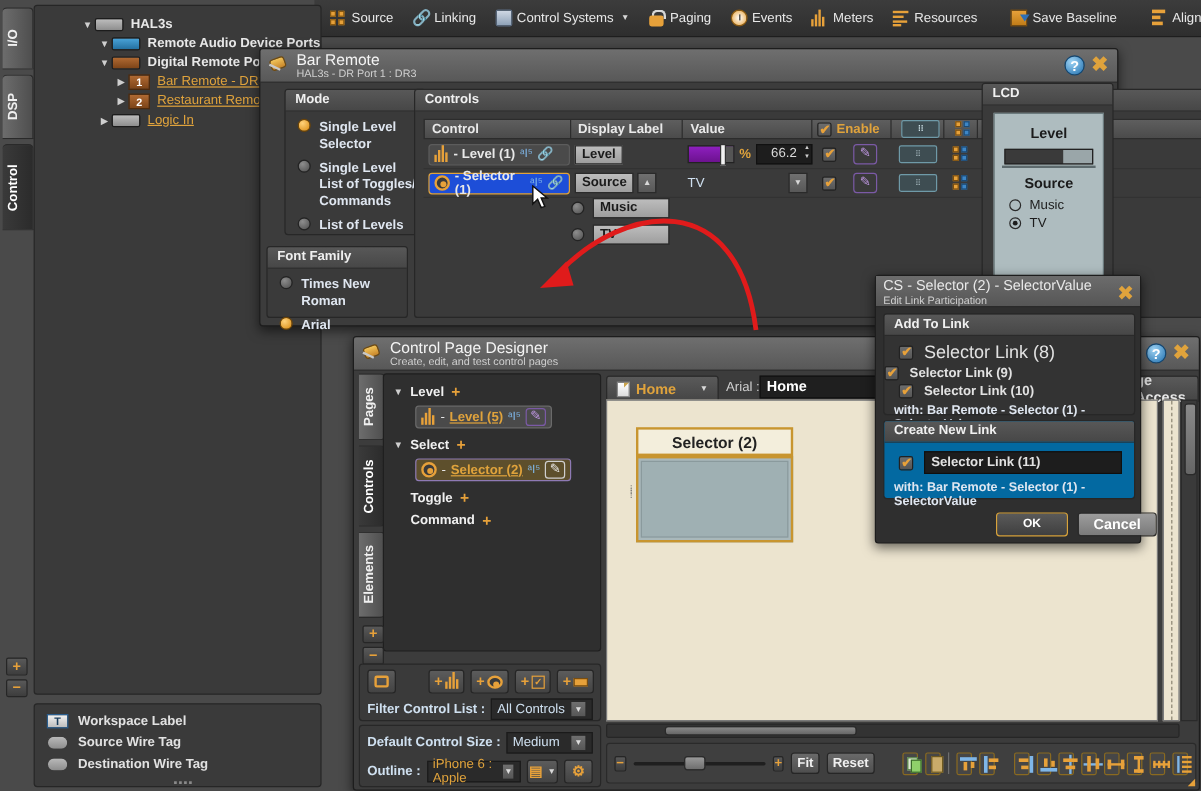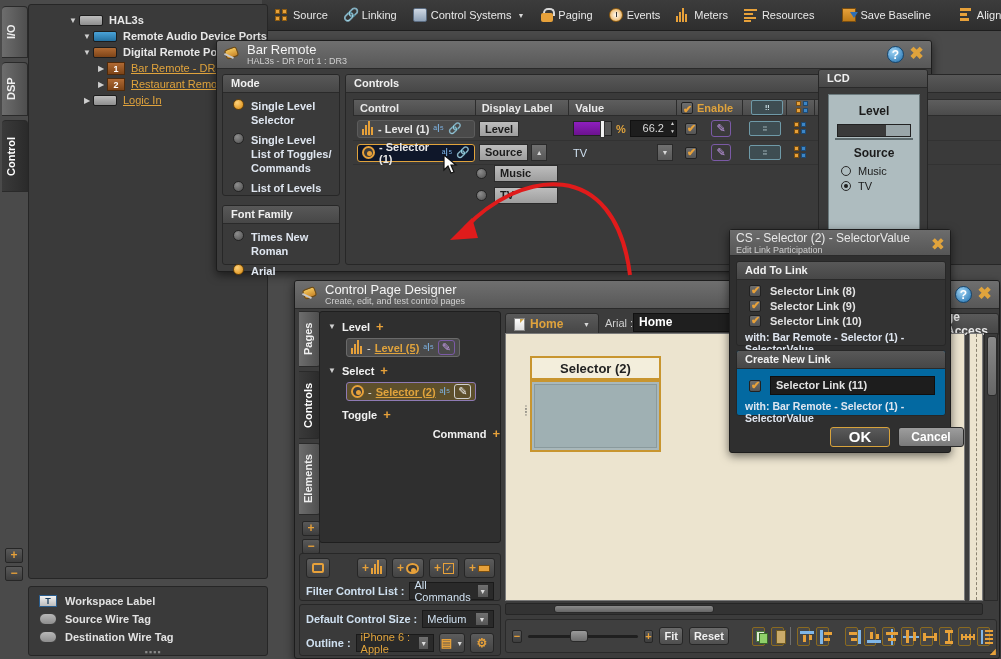--- a/index.html
+++ b/index.html
@@ -162,21 +162,21 @@
 
   
   .thead{ height:17px; background:linear-gradient(#5e5e5e,#4b4b4b); display:flex;
           align-items:center; border:1px solid #2c2c2c;}
   .th{ font-weight:bold; color:#e9e9e9; font-size:11px; padding-left:6px;
        border-right:1px solid #2c2c2c; height:100%; line-height:16px; overflow:hidden;}
   .trow{ height:24px; display:flex; align-items:center; border-bottom:1px solid #323232;}
   .ctl-pill{ display:flex; align-items:center; gap:4px; height:18px;
              background:#4a4a4a; border:1px solid #5c5c5c; border-radius:3px;
              padding:0 4px; }
-  .ctl-pill.sel{ border-color:#e0a33c; background:#0f172a;}
+  .ctl-pill.sel{ border-color:#e0a33c; background:#1d4ed8;}
   .lbl-box{ height:17px; background:linear-gradient(#bdbdbd,#9e9e9e);
             border:1px solid #2b2b2b; color:#1b1b1b; font-weight:bold; font-size:11px;
             padding:1px 5px; }
   .spin{ height:17px; width:48px; background:#1d1d1d; border:1px solid #111;
          color:#dcdcdc; font-size:11px; text-align:right; padding-right:12px;
          line-height:15px; position:relative;}
   .spin:after{ content:"▲\A▼"; white-space:pre; position:absolute; right:1px; top:-2px;
          font-size:5px; color:#cfcfcf; line-height:8px;}
   .combo{ height:17px; background:linear-gradient(#707070,#585858); border:1px solid #2a2a2a;
           width:16px; color:#d8d8d8; font-size:7px; text-align:center; line-height:16px;}
@@ -198,21 +198,21 @@
   .lcd-bar-fill{ position:absolute; right:0; top:0; bottom:0; background:#9aa6a9;}
   .lcd-rad{ width:10px;height:10px;border-radius:50%;background:#aebcbf;border:1px solid #2a2a2a;
             display:inline-block; position:relative; vertical-align:middle;}
   .lcd-rad.on:after{content:"";position:absolute;left:2px;top:2px;width:4px;height:4px;
             border-radius:50%;background:#1d1d1d;}
 
   
   .dlg-hd{ height:26px; background:linear-gradient(#6c6c6c,#565656); padding:2px 6px;
            border-bottom:1px solid #2a2a2a; position:relative;}
   .okbtn{ height:20px; background:linear-gradient(#5a5a5a,#3f3f3f); border:1px solid #d8a33c;
-          border-radius:3px; color:#fff; font-weight:bold; font-size:15px; text-align:center;
+          border-radius:3px; color:#fff; font-weight:bold; font-size:10px; text-align:center;
           line-height:18px; cursor:pointer; width:60px;}
   .cancelbtn{ height:20px; background:linear-gradient(#9d9d9d,#7a7a7a); border:1px solid #2a2a2a;
           border-radius:3px; color:#fff; font-weight:bold; font-size:12px; text-align:center;
           line-height:18px; cursor:pointer; width:66px;}
 
   
   .dt-hdr{ display:flex; align-items:center; gap:6px; height:17px; }
   .dt-lbl{ font-weight:bold; color:#f0f0f0; font-size:11px;}
   .dt-plus{ color:#e7a13a; font-weight:bold; font-size:13px; cursor:pointer;}
   .dt-item{ display:inline-flex; align-items:center; gap:4px; height:19px;
@@ -402,21 +402,21 @@
     <div>
       <div class="win-t1">Bar Remote</div>
       <div class="win-t2">HAL3s - DR Port 1  :  DR3</div>
     </div>
     <div class="win-btns">
       <div class="cbtn help">?</div>
       <div class="cbtn close">✖</div>
     </div>
   </div>
 
-  <div class="abs gb" style="left:5px; top:33px; width:118px; height:122px;">
+  <div class="abs gb" style="left:20px; top:33px; width:118px; height:122px;">
     <div class="gb-hd">Mode</div>
     <div class="rowr">
       <span class="rad on"></span>
       <span class="lb">Single Level<br>Selector</span>
     </div>
     <div class="rowr">
       <span class="rad"></span>
       <span class="lb">Single Level<br>List of Toggles/<br>Commands</span>
     </div>
     <div class="rowr">
@@ -632,21 +632,21 @@
         <span style="color:#e8e8e8;font-size:11px">-</span>
         <span style="color:#e0a33c;text-decoration:underline;font-size:11px;font-weight:bold">Selector (2)</span>
         <span class="ibeam">ᵃI⁵</span>
         <span class="pencil" style="width:17px;height:15px;line-height:13px;border-color:#cfcfcf;color:#f0f0f0">✎</span>
       </span>
     </div>
     <div class="dt-hdr" style="margin:5px 0 0 14px;">
       <span class="dt-lbl">Toggle</span>
       <span class="dt-plus">+</span>
     </div>
-    <div class="dt-hdr" style="margin:2px 0 0 14px;justify-content:flex-end;">
+    <div class="dt-hdr" style="margin:2px 0 0 14px;">
       <span class="dt-lbl">Command</span>
       <span class="dt-plus">+</span>
     </div>
   </div>
 
   <div class="pmbtn" style="position:absolute;left:7px;top:240px;">+</div>
   <div class="pmbtn" style="position:absolute;left:7px;top:258px;">−</div>
 
   <div class="abs gb" style="left:4px; top:272px; width:202px; height:48px;">
     <div style="display:flex; gap:5px; padding:4px 0 0 6px;">
@@ -672,21 +672,21 @@
           <span style="width:11px;height:11px;border:1px solid #e7a13a;font-size:8px;line-height:9px;text-align:center;">✓</span>
       </div>
       <div class="dbtn" style="margin-right:5px">
         <span>+</span>
           <span style="width:12px;height:7px;background:#e7a13a;border:1px solid #7a4e10;"></span>
       </div>
     </div>
     <div style="display:flex; align-items:center; gap:5px; padding:4px 6px 0 6px;">
       <span class="flbl">Filter Control List :</span>
       <span class="selbox" style="flex:1">
-        <span>All Commands</span>
+        <span>All Controls</span>
         <span class="ar">▼</span>
       </span>
     </div>
   </div>
 
   <div class="abs gb" style="left:4px; top:323px; width:202px; height:52px;">
     <div style="display:flex; align-items:center; gap:5px; padding:5px 6px 0 6px;">
       <span class="flbl">Default Control Size :</span>
       <span class="selbox" style="flex:1">
         <span>Medium</span>
@@ -824,23 +824,23 @@
   <div class="dlg-hd">
     <div style="font-size:12px;color:#e8e8e8;line-height:13px;">CS - Selector (2) - SelectorValue</div>
     <div style="font-size:9px;color:#cfcfcf;line-height:10px;">Edit Link Participation</div>
     <div style="position:absolute;right:5px;top:4px;color:#e0a33c;font-size:17px;cursor:pointer;">✖</div>
   </div>
 
   <div class="abs gb" style="left:6px; top:31px; width:210px; height:85px; background:#333;">
     <div class="gb-hd">Add To Link</div>
     <div style="display:flex;align-items:center;gap:9px;margin:5px 0 0 12px;">
       <span class="cbx on"></span>
-      <span style="font-weight:bold;color:#e2e2e2;font-size:11px">Selector Link (8)</span>
-    </div>
-    <div style="display:flex;align-items:center;gap:9px;margin:3px 0 0 12px;">
+      <span style="font-weight:normal;color:#e2e2e2;font-size:15px">Selector Link (8)</span>
+    </div>
+    <div style="display:flex;align-items:center;gap:9px;margin:3px 0 0 0;">
       <span class="cbx on"></span>
       <span style="font-weight:bold;color:#e2e2e2;font-size:11px">Selector Link (9)</span>
     </div>
     <div style="display:flex;align-items:center;gap:9px;margin:3px 0 0 12px;">
       <span class="cbx on"></span>
       <span style="font-weight:bold;color:#e2e2e2;font-size:11px">Selector Link (10)</span>
     </div>
     <div style="margin:4px 0 0 8px;font-weight:bold;color:#dfe6f0;font-size:10.5px;">with: Bar Remote - Selector (1) - SelectorValue</div>
   </div>
 

